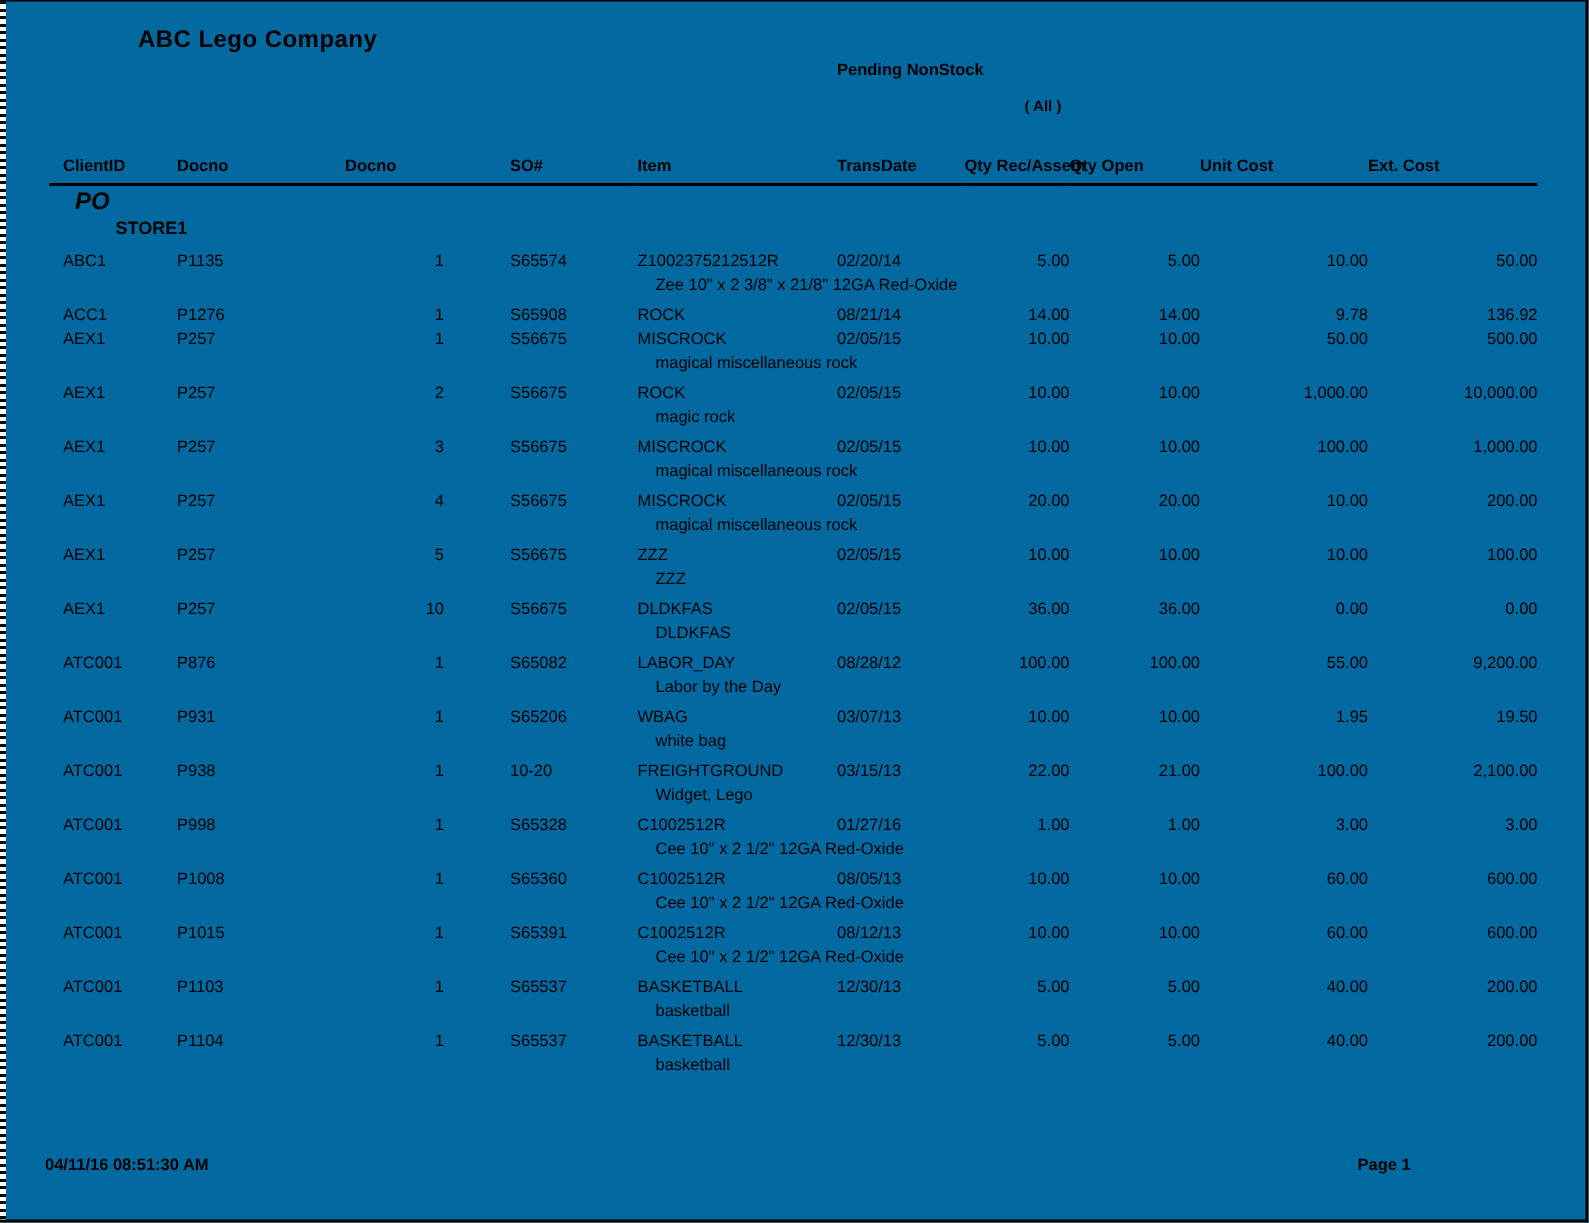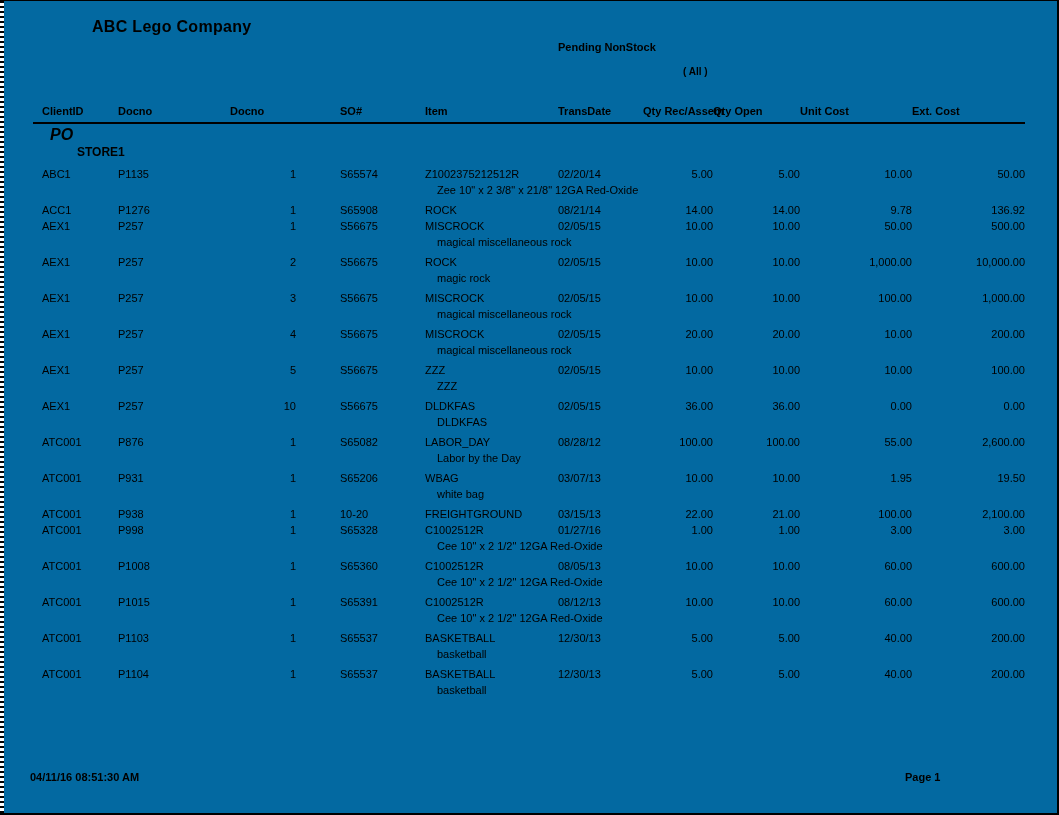--- a/index.html
+++ b/index.html
@@ -242,21 +242,21 @@
   <tr class="main-row">
     <td class="pl9">ATC001</td>
     <td>P876</td>
     <td class="num">1</td>
     <td class="pl44">S65082</td>
     <td>LABOR_DAY</td>
     <td>08/28/12</td>
     <td class="num">100.00</td>
     <td class="num">100.00</td>
     <td class="num">55.00</td>
-    <td class="num">2,600.00</td>
+    <td class="num">9,200.00</td>
   </tr>
   <tr class="desc-row">
     <td colspan="4"></td>
     <td colspan="6" class="desc">Labor by the Day</td>
   </tr>
 
   <tr class="main-row">
     <td class="pl9">ATC001</td>
     <td>P931</td>
     <td class="num">1</td>
@@ -277,20 +277,24 @@
     <td class="pl9">ATC001</td>
     <td>P938</td>
     <td class="num">1</td>
     <td class="pl44">10-20</td>
     <td>FREIGHTGROUND</td>
     <td>03/15/13</td>
     <td class="num">22.00</td>
     <td class="num">21.00</td>
     <td class="num">100.00</td>
     <td class="num">2,100.00</td>
+  </tr>
+  <tr class="desc-row">
+    <td colspan="4"></td>
+    <td colspan="6" class="desc">Widget, Lego</td>
   </tr>
 
   <tr class="main-row">
     <td class="pl9">ATC001</td>
     <td>P998</td>
     <td class="num">1</td>
     <td class="pl44">S65328</td>
     <td>C1002512R</td>
     <td>01/27/16</td>
     <td class="num">1.00</td>

